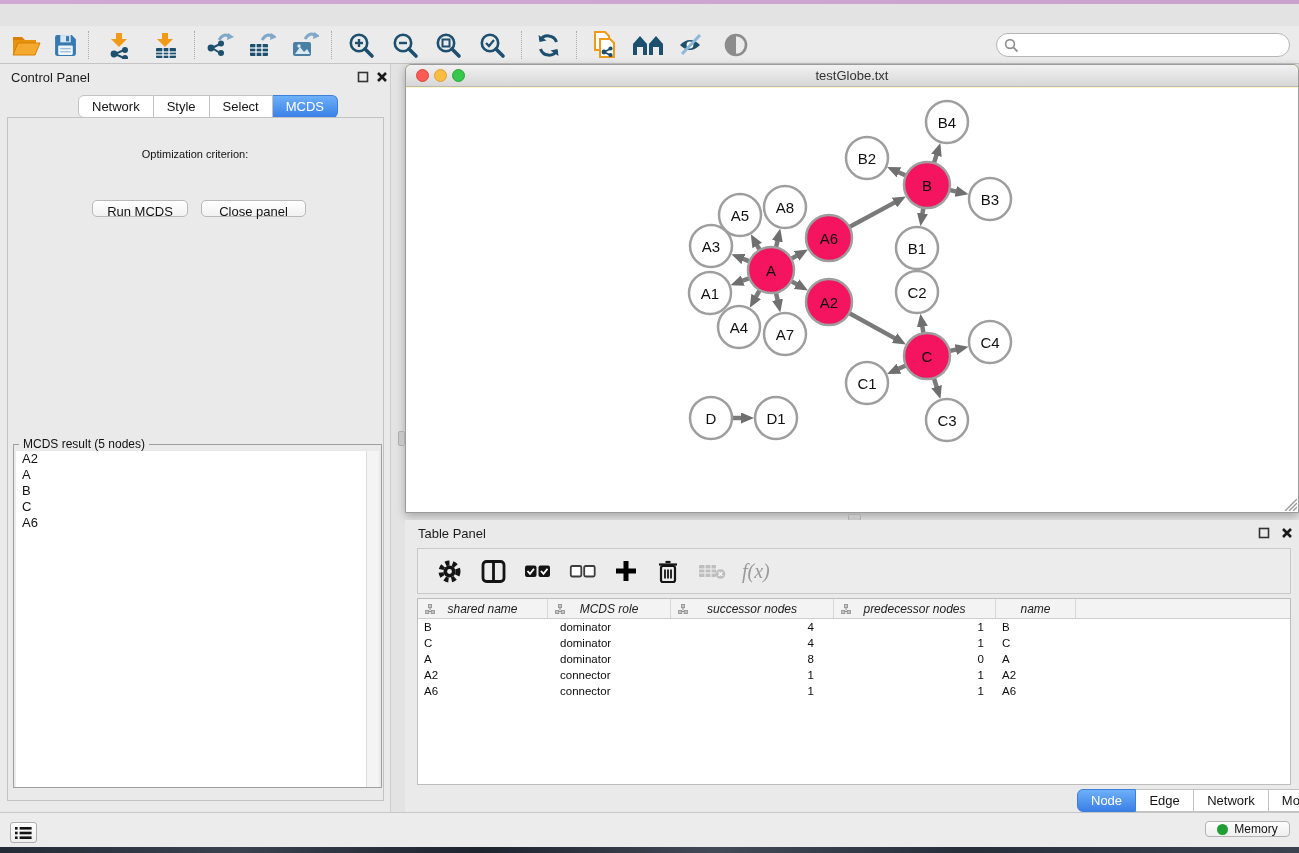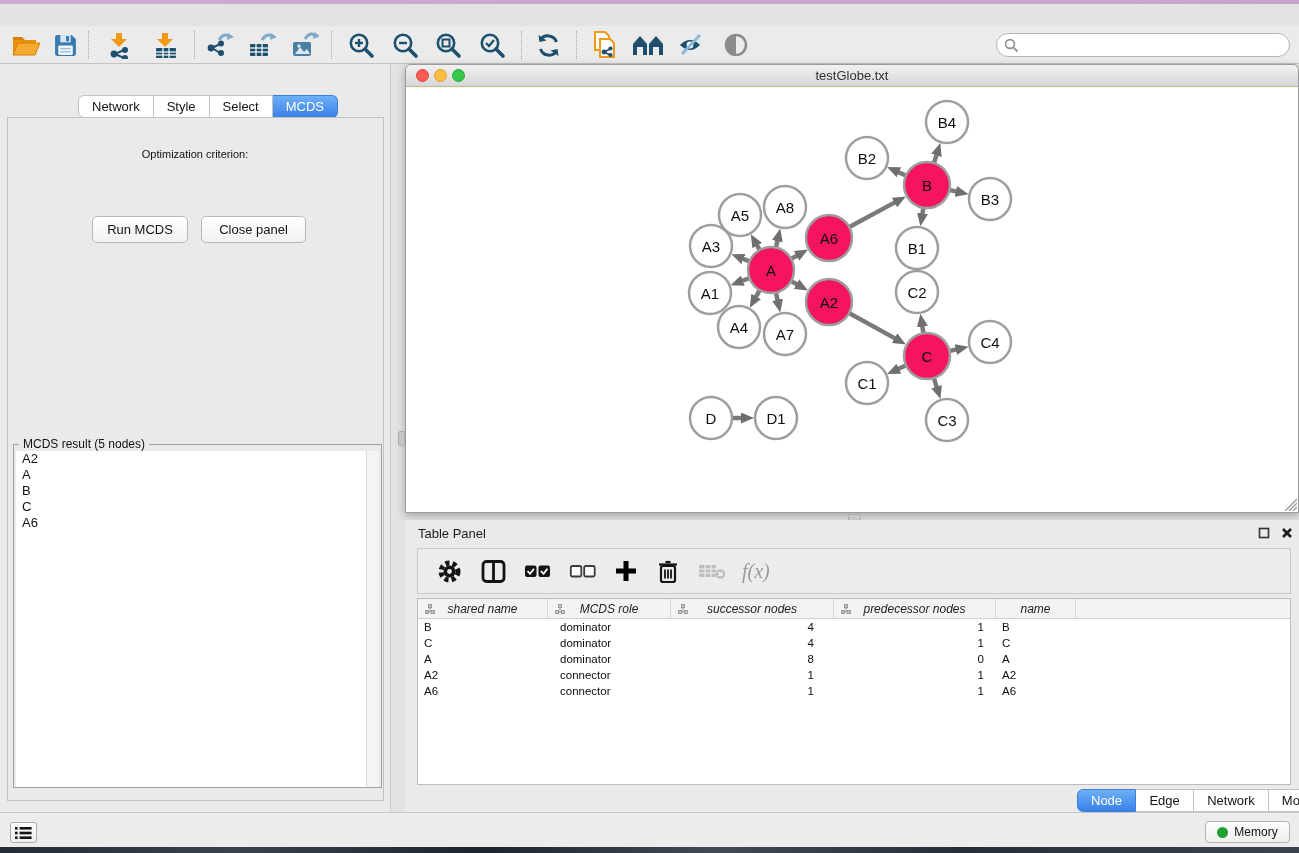--- a/index.html
+++ b/index.html
@@ -50,23 +50,23 @@
   .cp-box { position:absolute; left:7px; top:53px; width:377px; height:684px;
     border:1px solid #c2c2c2; background:#eaeaea; }
   .opt-label { position:absolute; left:0; width:100%; top:84px; text-align:center;
     font-size:11px; color:#111; }
   .dropdown { position:absolute; left:42px; top:102px; width:314px; height:24px; background:#fff;
     border:1px solid #b4b4b4; border-radius:5px; font-size:13px; color:#111; line-height:22px;
     padding-left:10px; }
   .dropdown .stepper { position:absolute; right:1px; top:1px; width:19px; height:20px;
     background:linear-gradient(#6db0f8,#3a80e7); border-radius:4px; display:flex;
     align-items:center; justify-content:center; }
-  .btn { position:absolute; height:27px; background:linear-gradient(#ffffff,#f1f1f1);
+  .btn { position:absolute; height:17px; background:linear-gradient(#ffffff,#f1f1f1);
     border:1px solid #b9b9b9; border-radius:5px; font-size:13px; color:#141414;
-    text-align:center; line-height:22px;margin-top:16px; }
+    text-align:center; line-height:22px; }
   .fieldset { position:absolute; left:13px; top:380px; width:369px; height:344px;
     border:1px solid #9f9f9f;padding-left:24px; }
   .fieldset .legend { position:absolute; left:5px; top:-8px; background:#eaeaea;
     padding:0 4px; font-size:12px; color:#111; }
   .fieldset .list { position:absolute; left:2px; top:6px; width:352px; height:336px;
     background:#fff; overflow:hidden; }
   .fieldset .scrolltrack { position:absolute; right:2px; top:6px; width:13px; height:336px;
     background:#f4f4f4; border-left:1px solid #ddd; }
   .mcds-item { font-size:13px; color:#111; padding:1px 0 1px 6px; line-height:14px; }
 
@@ -103,21 +103,21 @@
   .tr { display:flex; height:16px; }
   .td { font-size:11.5px; color:#0d0d0d; line-height:16px; white-space:nowrap; overflow:hidden; }
   .bottom-tabs { left:672px; top:269px; }
 
   
   .statusbar { position:absolute; left:0; top:812px; width:1299px; height:35px;
     background:#ececec; border-top:1px solid #c6c6c6; }
   .listbtn { position:absolute; left:10px; top:9px; width:27px; height:21px;
     background:linear-gradient(#fdfdfd,#eee); border:1px solid #adadad; border-radius:3px;
     display:flex; align-items:center; justify-content:center; }
-  .membtn { position:absolute; right:9px; top:8px; width:85px; height:22px;
+  .membtn { position:absolute; right:9px; top:8px; width:85px; height:16px;
     background:linear-gradient(#fdfdfd,#efefef); border:1px solid #b3b3b3; border-radius:4px;
     font-size:12px; color:#111; display:flex; align-items:center; justify-content:center; gap:6px; }
   .memdot { width:11px; height:11px; border-radius:50%; background:#1e9e33; }
   .desktopstrip { position:absolute; left:0; top:847px; width:1299px; height:6px;
     background:linear-gradient(90deg,#232b36,#3a4250 18%,#1d242e 37%,#434a57 55%,#262e3a 74%,#3c4350); }
 </style>
 </head>
 <body>
 
 <div id="screen">
@@ -276,20 +276,29 @@
         <circle cx="6" cy="6" r="4.4" fill="none" stroke="#8f8f8f" stroke-width="1.6"></circle>
         <line x1="9.4" y1="9.4" x2="13.5" y2="13.5" stroke="#8f8f8f" stroke-width="1.8"></line>
       </svg>
       <input type="text" value="" style="">
     </div>
   </div>
 
   <div class="workspace">
 
     <div class="cpanel">
+      <div class="panel-head">
+        <span class="ptitle">Control Panel</span>
+        <svg class="winbtn" style="left:357px" width="12" height="12">
+          <rect x="1.5" y="1.5" width="9" height="9" fill="none" stroke="#333" stroke-width="1.6"></rect>
+        </svg>
+        <svg class="winbtn" style="left:376px" width="12" height="12">
+          <path d="M2 2 L10 10 M10 2 L2 10" stroke="#1a1a1a" stroke-width="2.6"></path>
+        </svg>
+      </div>
       <div class="seg-tabs cp-tabs" id="cp-tabs">
           <div class="seg-tab">Network</div>
           <div class="seg-tab">Style</div>
           <div class="seg-tab">Select</div>
           <div class="seg-tab active">MCDS</div>
         </div>
       <div class="cp-box"></div>
 
       <div class="opt-label">Optimization criterion:</div>
 

